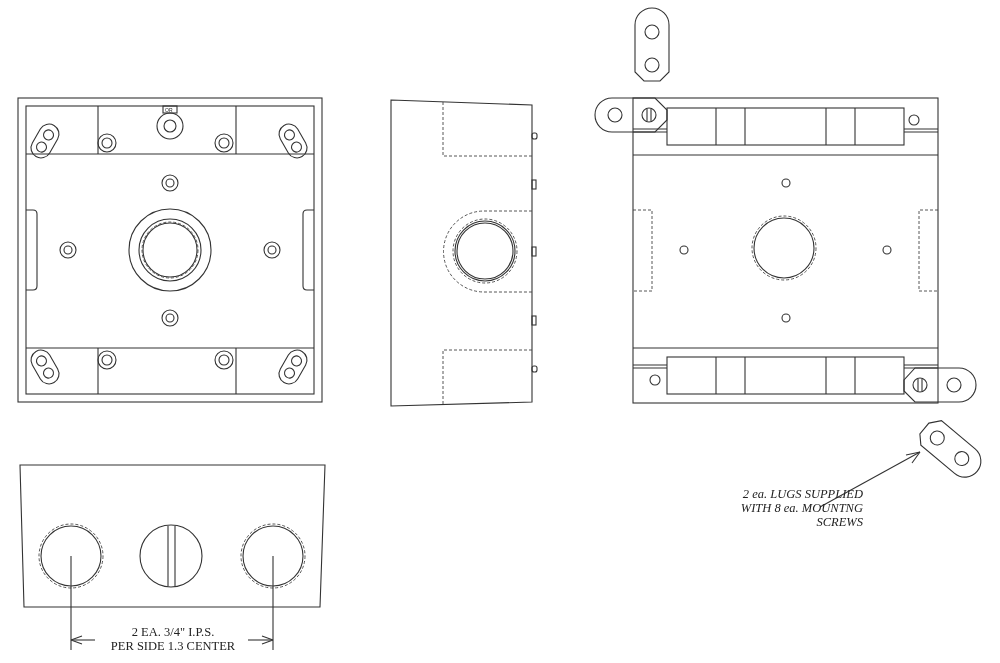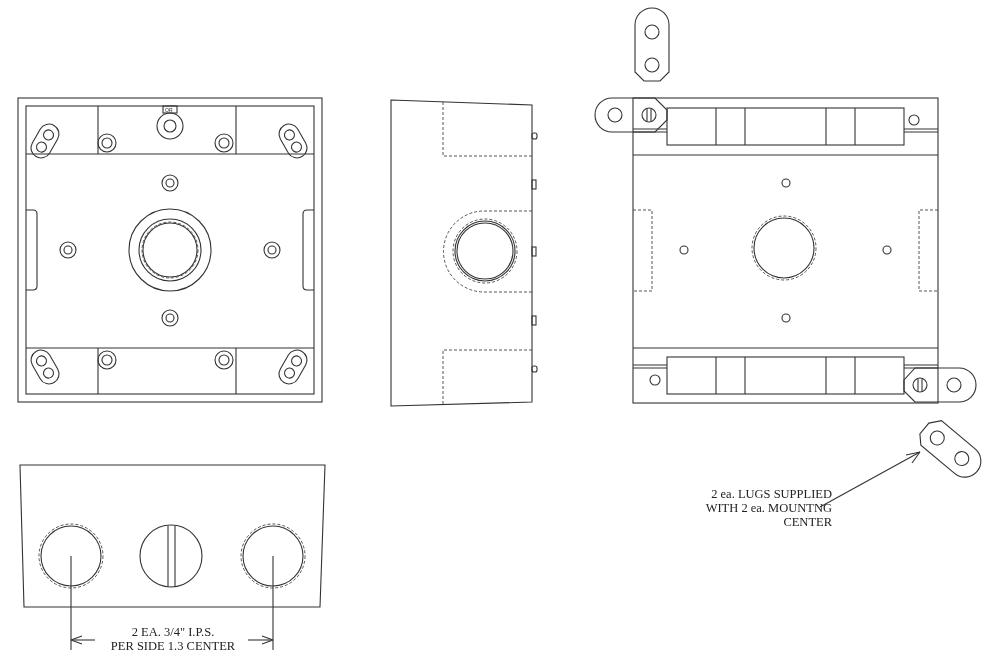--- a/index.html
+++ b/index.html
@@ -172,22 +172,22 @@
     <line class="ln" x1="273" y1="556" x2="273" y2="650"></line>
     <line class="ln" x1="71" y1="640" x2="95" y2="640"></line>
     <path class="ln" d="M71 640 L82 636 M71 640 L82 644"></path>
     <line class="ln" x1="248" y1="640" x2="273" y2="640"></line>
     <path class="ln" d="M273 640 L262 636 M273 640 L262 644"></path>
   </g>
 </svg>
 
 <div class="tiny" style="left:165px; top:107px;">OR</div>
 
-<div class="lbl right" style="left:660px; top:487px; width:172px;">
+<div class="lbl right" style="left:691px; top:487px; width:172px;font-style:italic;">
   <div>2 ea. LUGS SUPPLIED</div>
-  <div>WITH 2 ea. MOUNTNG</div>
-  <div>CENTER</div>
+  <div>WITH 8 ea. MOUNTNG</div>
+  <div>SCREWS</div>
 </div>
 
 <div class="lbl center" style="left:90px; top:625px; width:166px;">
   <div>2 EA. 3/4" I.P.S.</div>
   <div>PER SIDE 1.3 CENTER</div>
 </div>
 
 </body></html>

